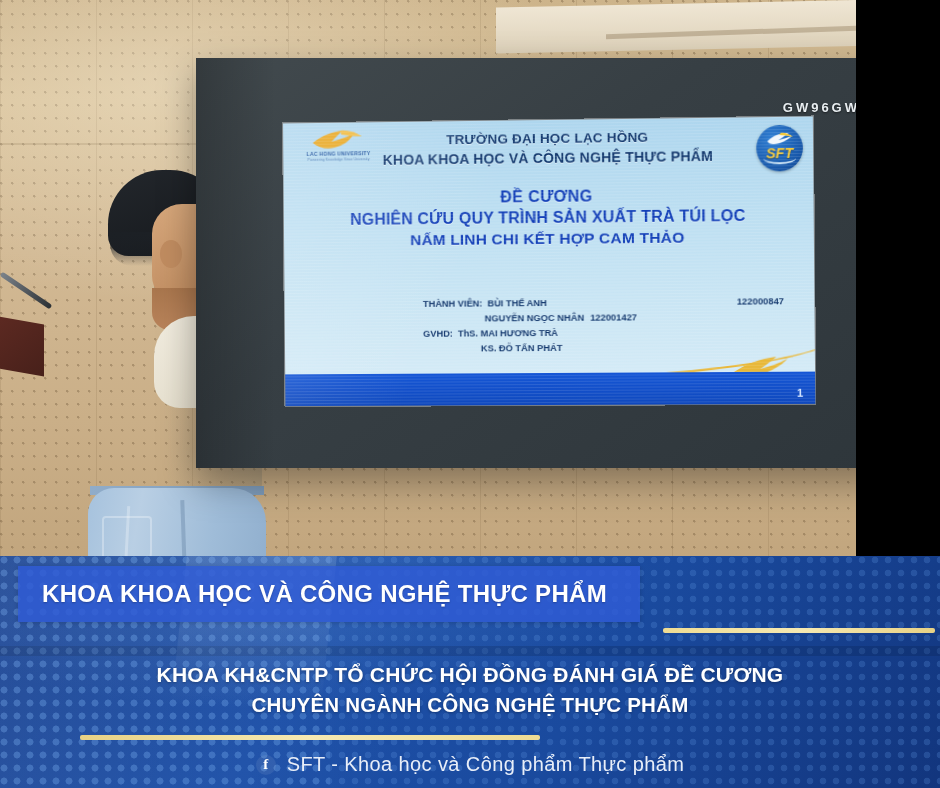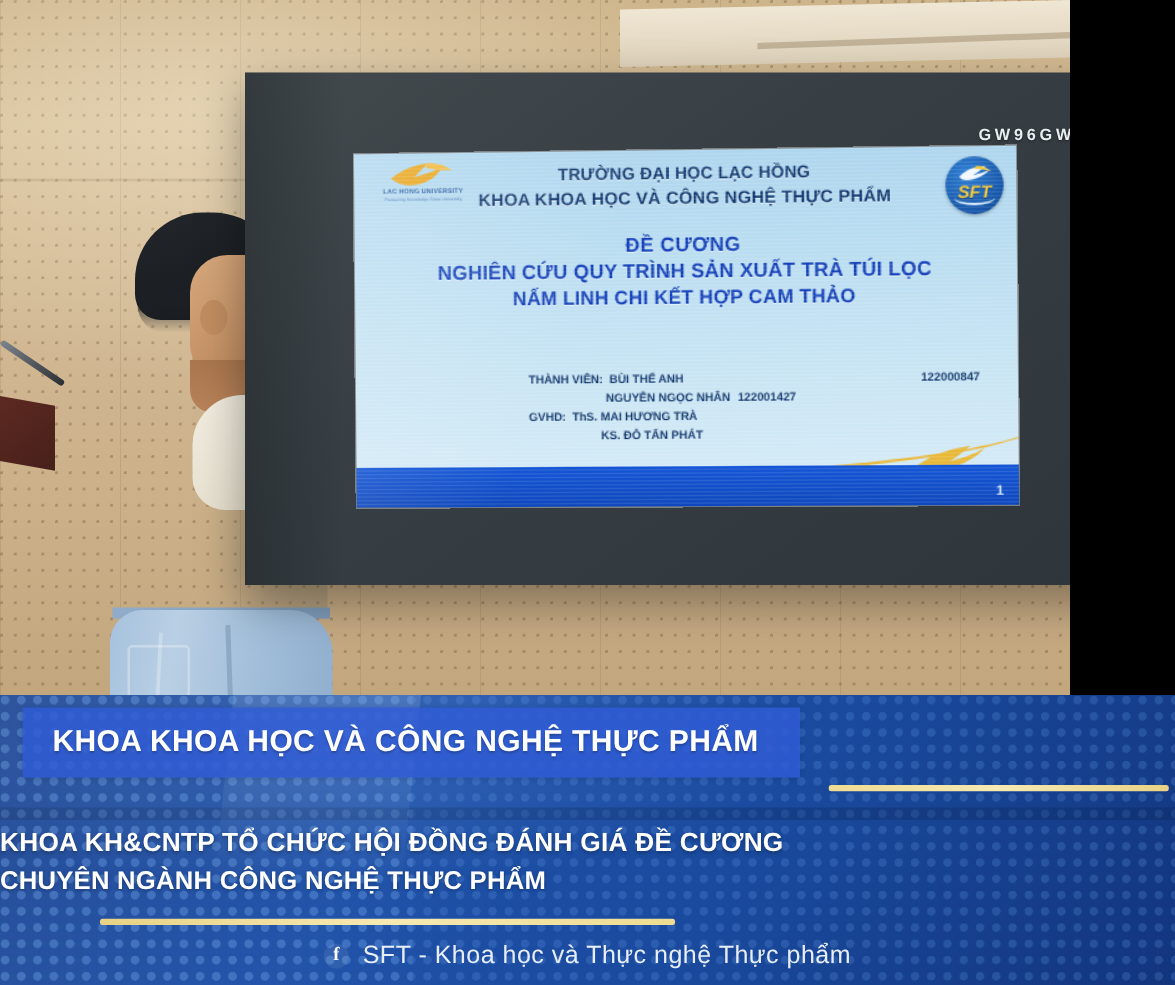--- a/index.html
+++ b/index.html
@@ -309,21 +309,21 @@
     background:linear-gradient(to right,#efdc93,#f6e9b2,#e8d285);
     border-radius:2px;
   }
   #gold-bottom {
     position:absolute; left:80px; top:179px; width:460px; height:5px;
     background:linear-gradient(to right,#e8d285,#f6e9b2,#efdc93);
     border-radius:2px;
   }
 
   #headline {
-    position:absolute; left:0; right:0; top:104px; 
+    position:absolute; left:0; right:0; top:104px; text-align:center;
     color:#ffffff; font-weight:800; line-height:30px;
     text-shadow:0 1px 3px rgba(0,0,0,.3);
   }
   .hl { font-size:21px; letter-spacing:.2px; display:block; }
   #hl3 { font-size:20.5px; }
 
   #footer {
     position:absolute; left:0; right:0; bottom:12px;
     display:flex; align-items:center; justify-content:center; gap:52px;
     color:#e8eef8;
@@ -456,18 +456,18 @@
     <div id="headline">
       <span class="hl" id="hl1">KHOA KH&amp;CNTP TỔ CHỨC HỘI ĐỒNG ĐÁNH GIÁ ĐỀ CƯƠNG</span>
       <span class="hl" id="hl3">CHUYÊN NGÀNH CÔNG NGHỆ THỰC PHẨM</span>
     </div>
 
     <div id="gold-bottom"></div>
 
     <div id="footer">
       <div class="f-item">
         <span id="fb-icon">f</span>
-        <span class="f-text">SFT - Khoa học và Thực nghệ Thực phẩm</span>
+        <span class="f-text">SFT - Khoa học và Công phẩm Thực phẩm</span>
       </div>
     </div>
   </div>
 
 </div>
 
 </body></html>

